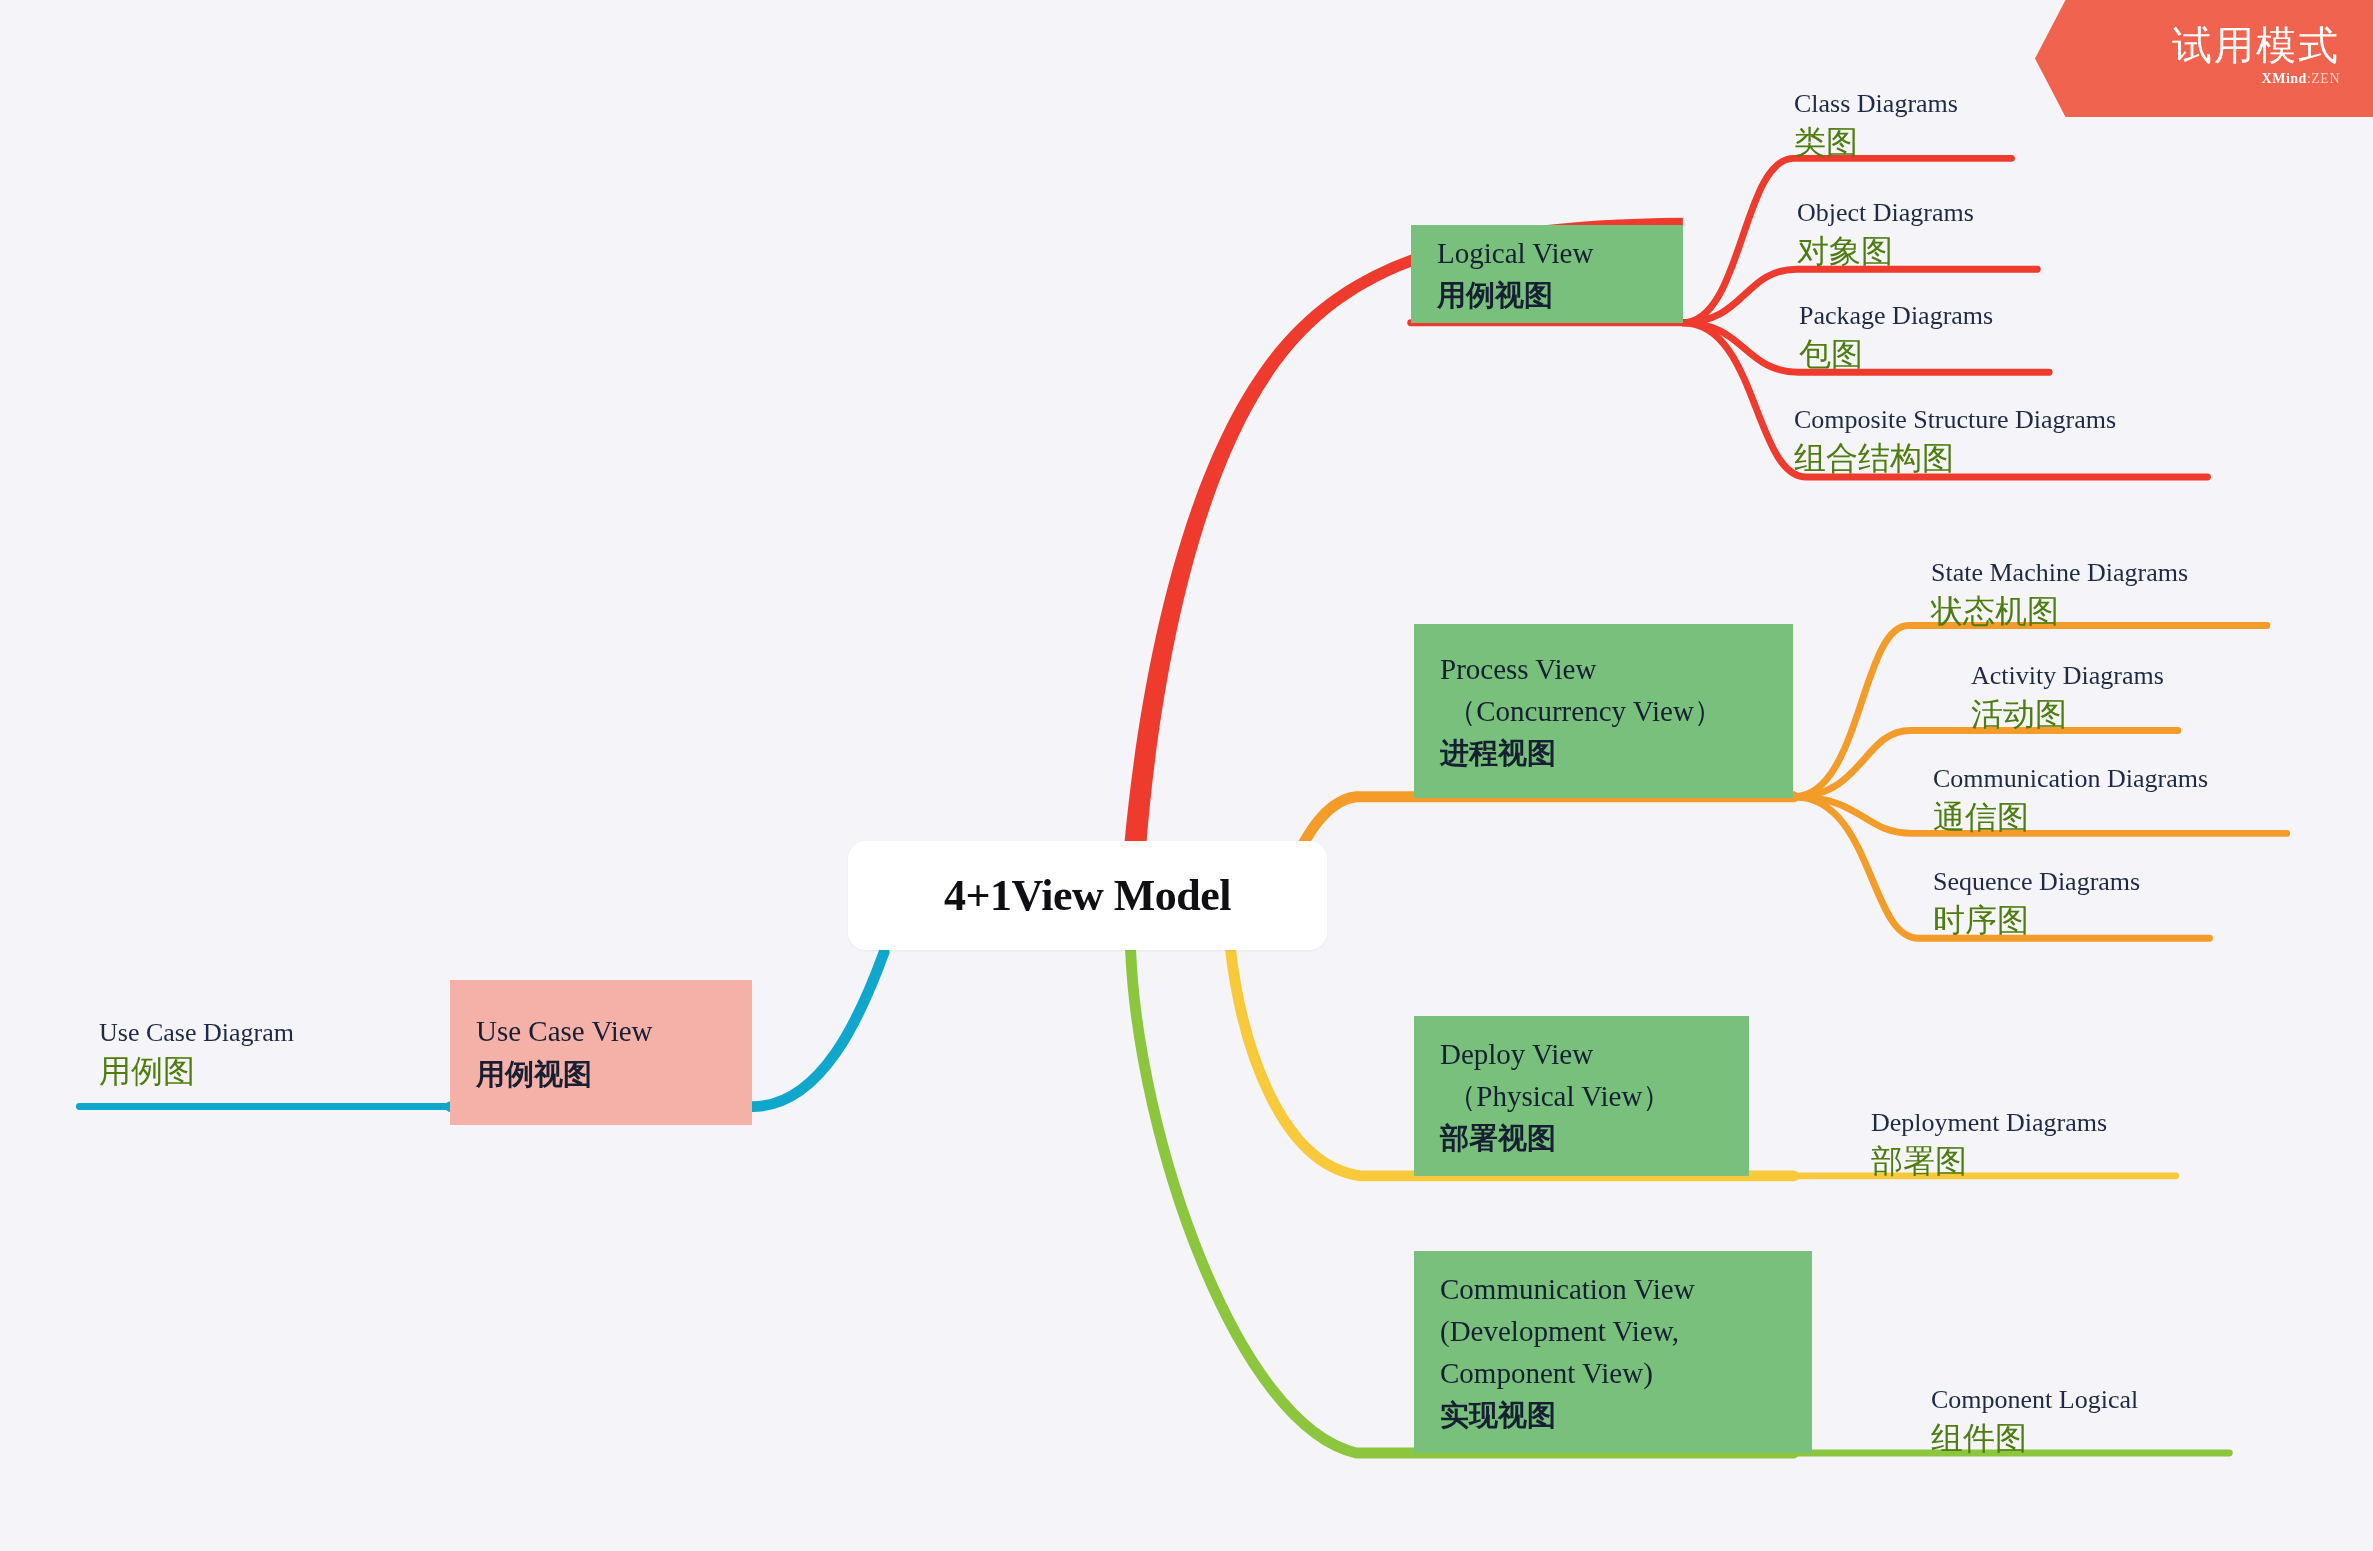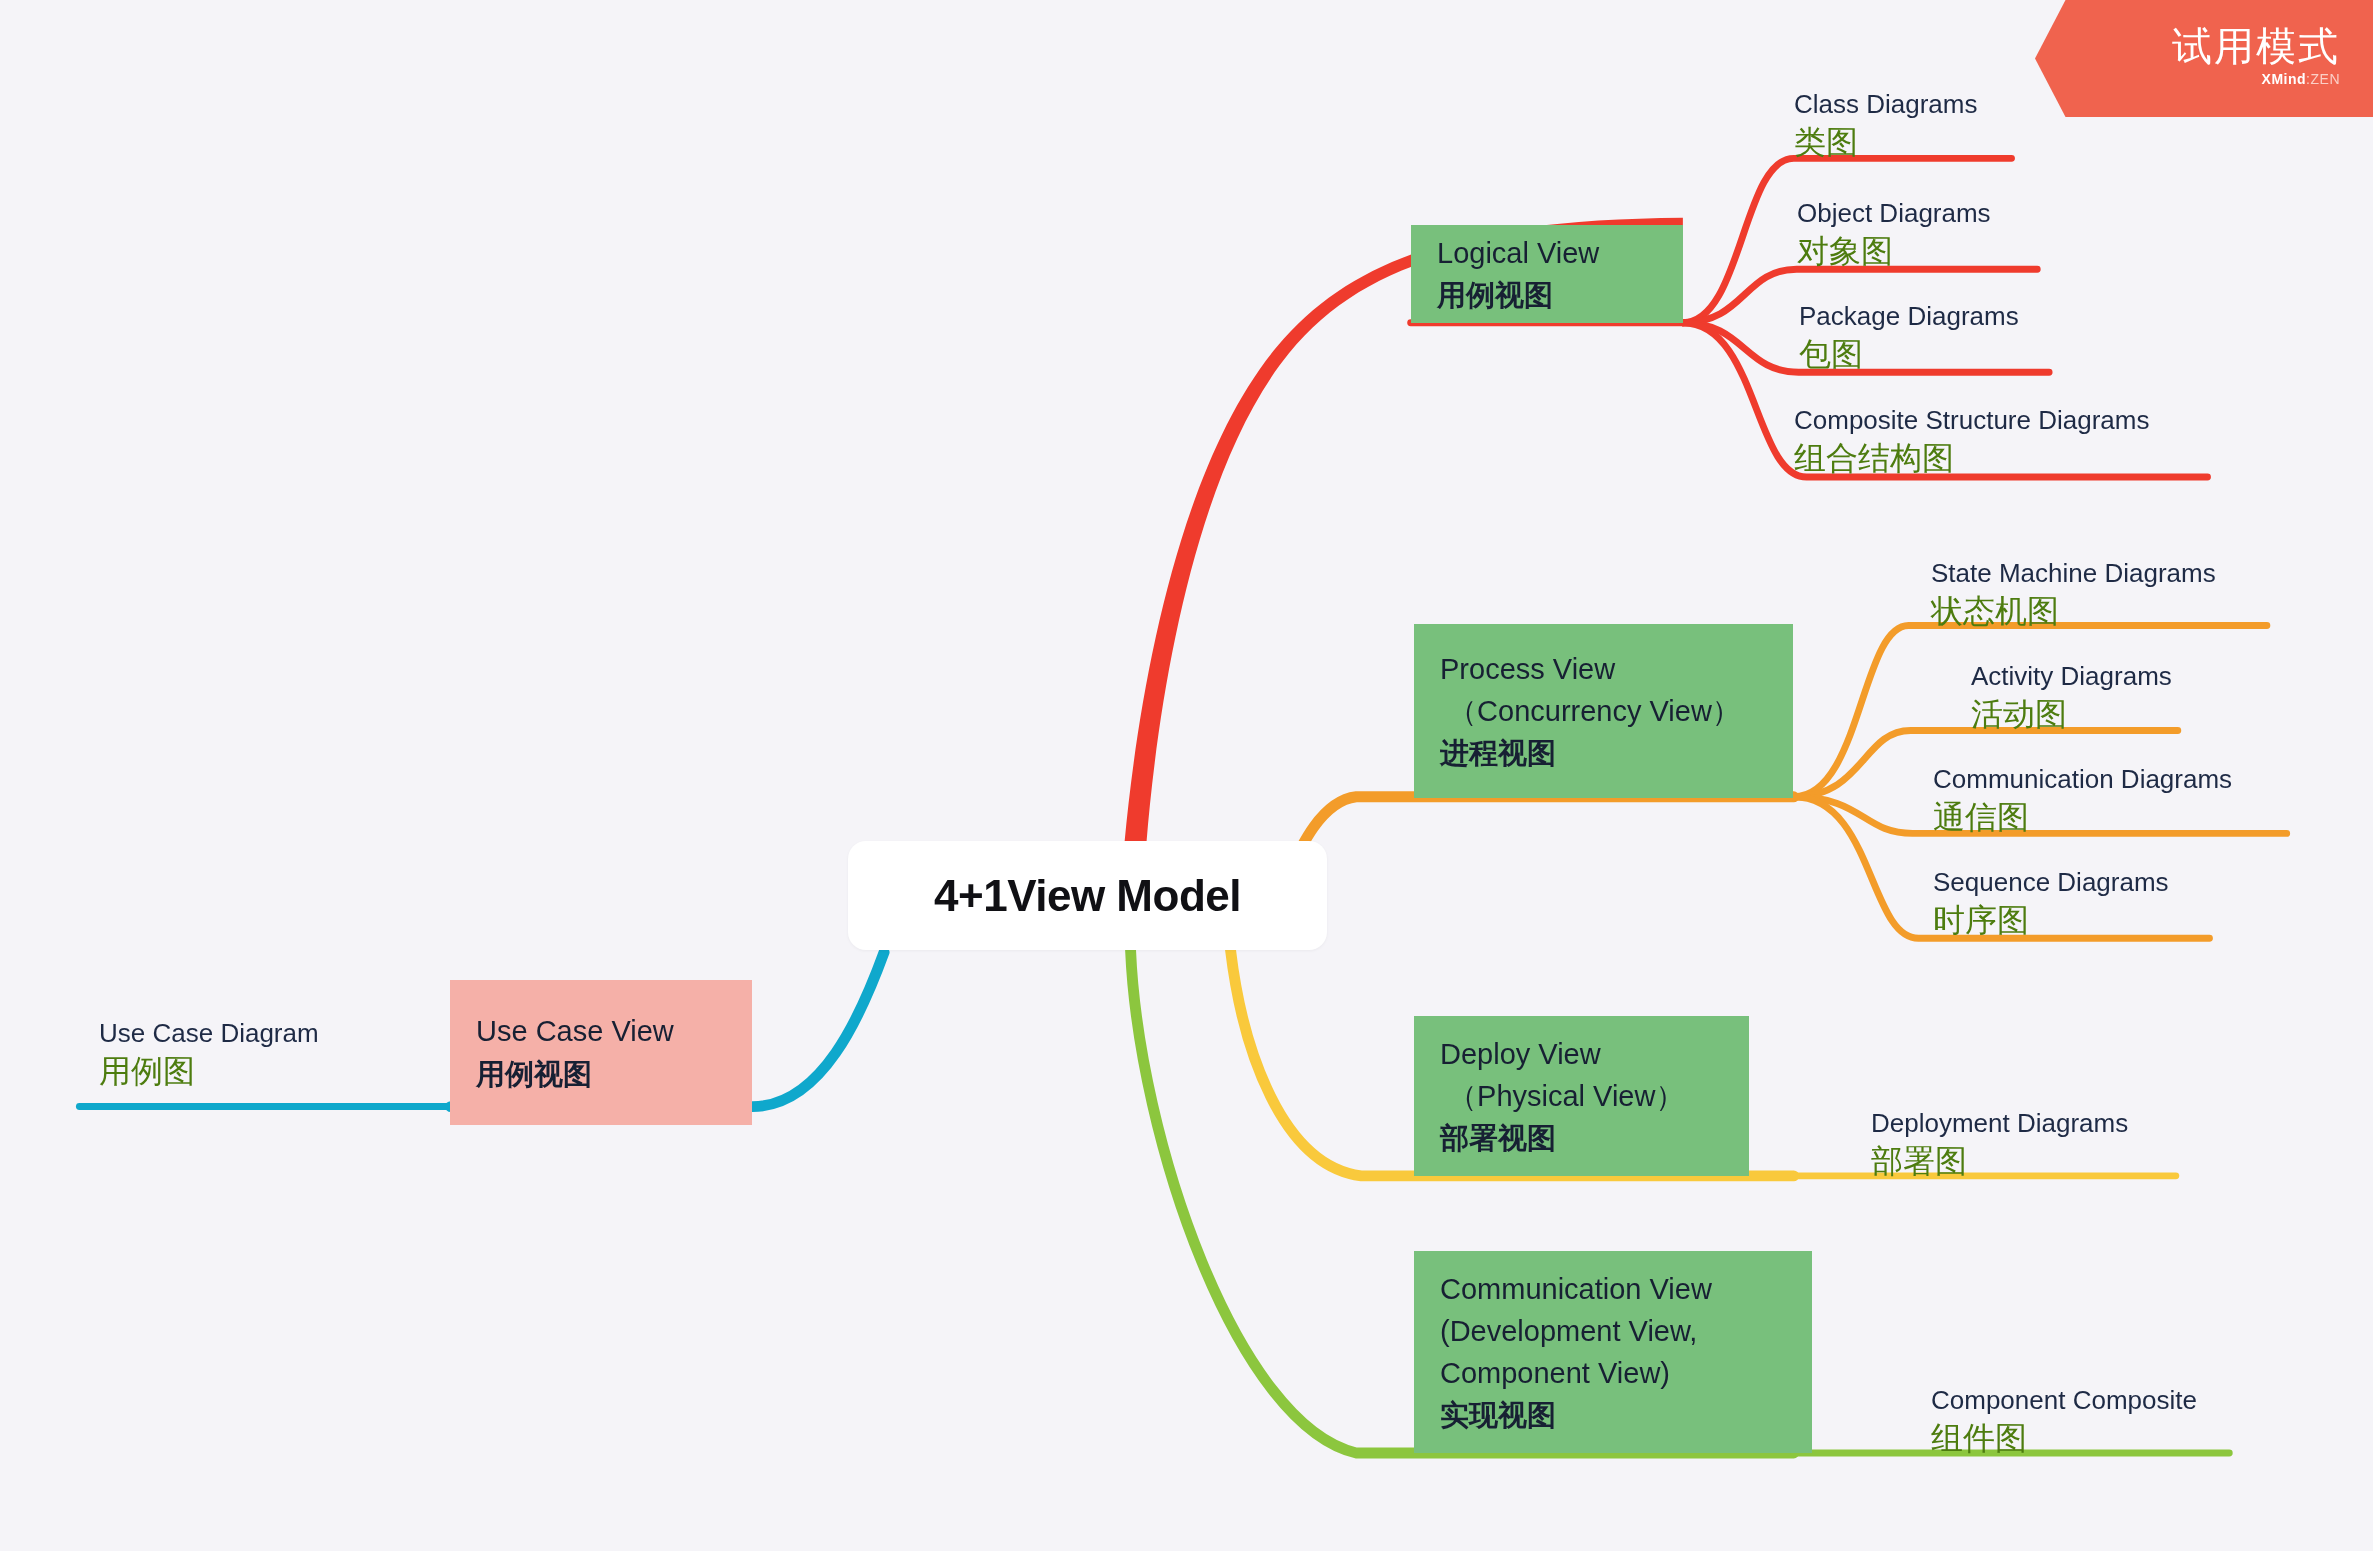--- a/index.html
+++ b/index.html
@@ -6,21 +6,21 @@
     margin: 0;
     padding: 0;
     background: #f5f4f8;
   }
   #canvas {
     position: relative;
     width: 2373px;
     height: 1551px;
     background: #f5f4f8;
     overflow: hidden;
-    font-family: Liberation Sans, sans-serif;
+    font-family: Liberation Serif, serif;
   }
   #wires {
     position: absolute;
     left: 0; top: 0;
     width: 2373px;
     height: 1551px;
     pointer-events: none;
   }
 
   
@@ -224,21 +224,21 @@
   </div>
 
   <div class="branch-box green" style="left:1414px; top:1251px; width:398px; height:202px;">
     <div class="branch-line">Communication View</div>
     <div class="branch-line">(Development View,</div>
     <div class="branch-line">Component View)</div>
     <div class="branch-line cn">实现视图</div>
   </div>
 
   <div class="leaf" style="left:1931px; top:1383px;">
-    <div class="leaf-en">Component Composite</div>
+    <div class="leaf-en">Component Logical</div>
     <div class="leaf-cn">组件图</div>
   </div>
 
   <div class="branch-box pink" style="left:450px; top:980px; width:302px; height:145px;">
     <div class="branch-line">Use Case View</div>
     <div class="branch-line cn">用例视图</div>
   </div>
 
   <div class="leaf" style="left:99px; top:1016px;">
     <div class="leaf-en">Use Case Diagram</div>

